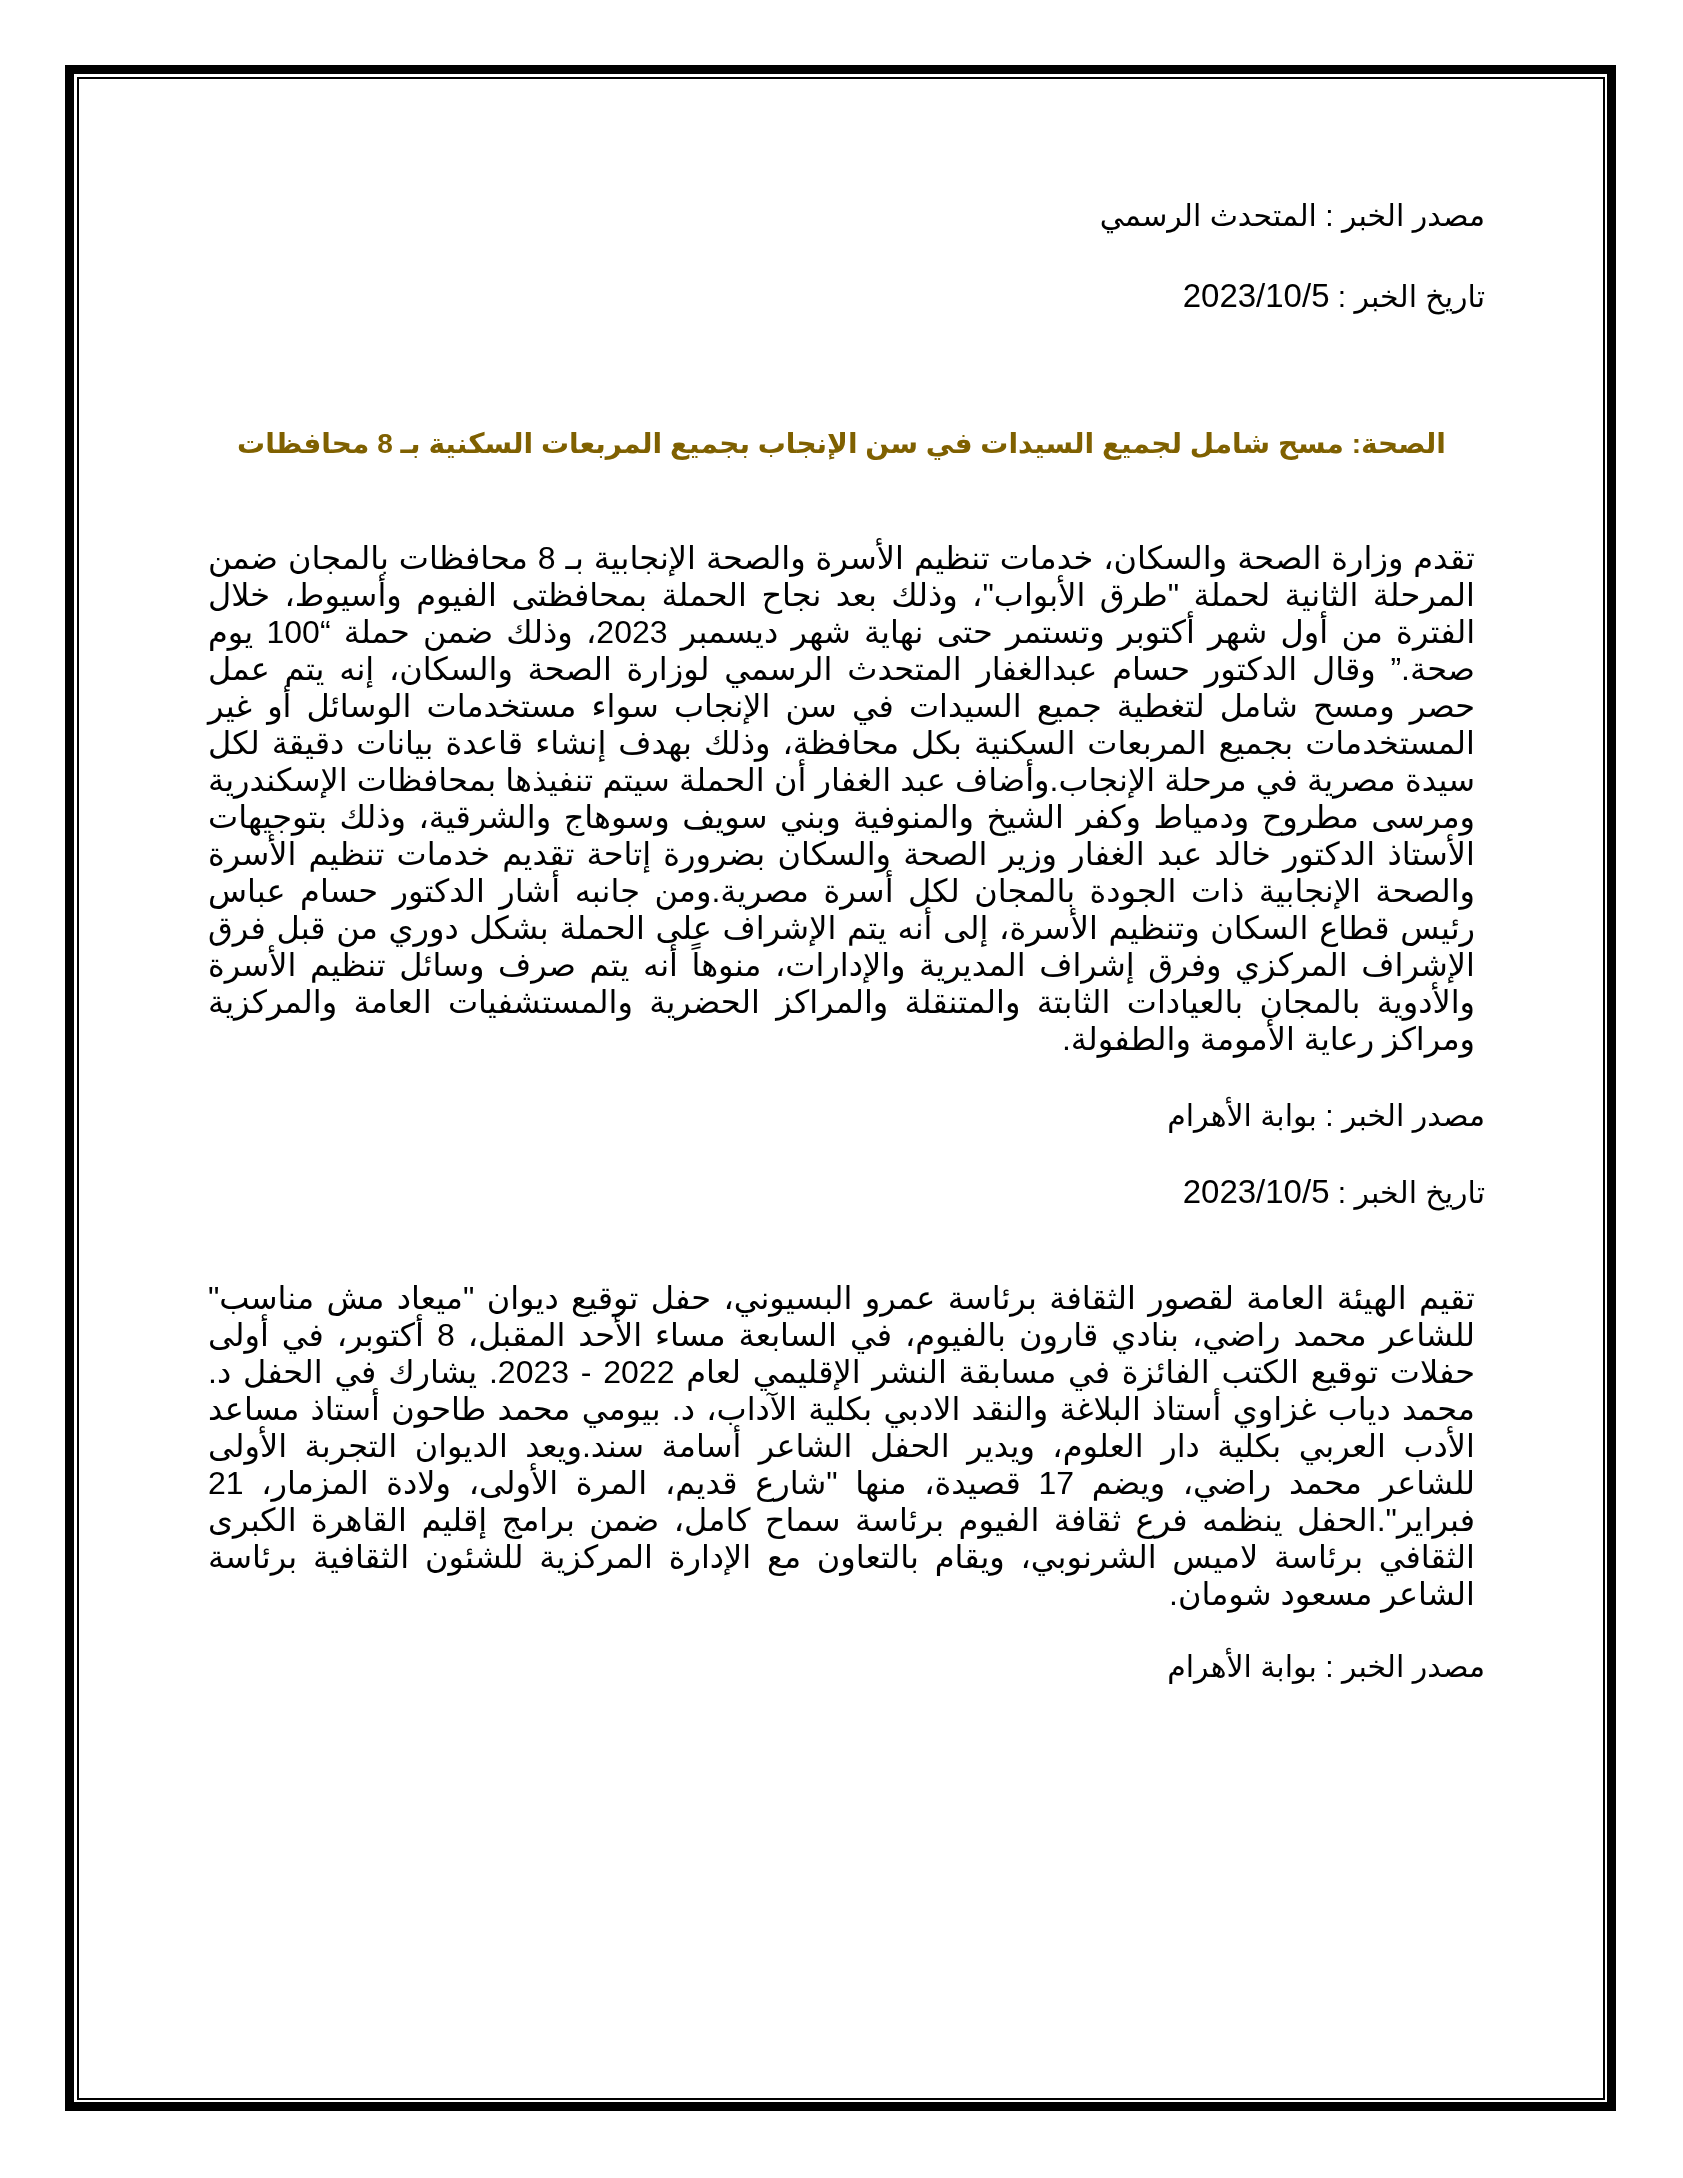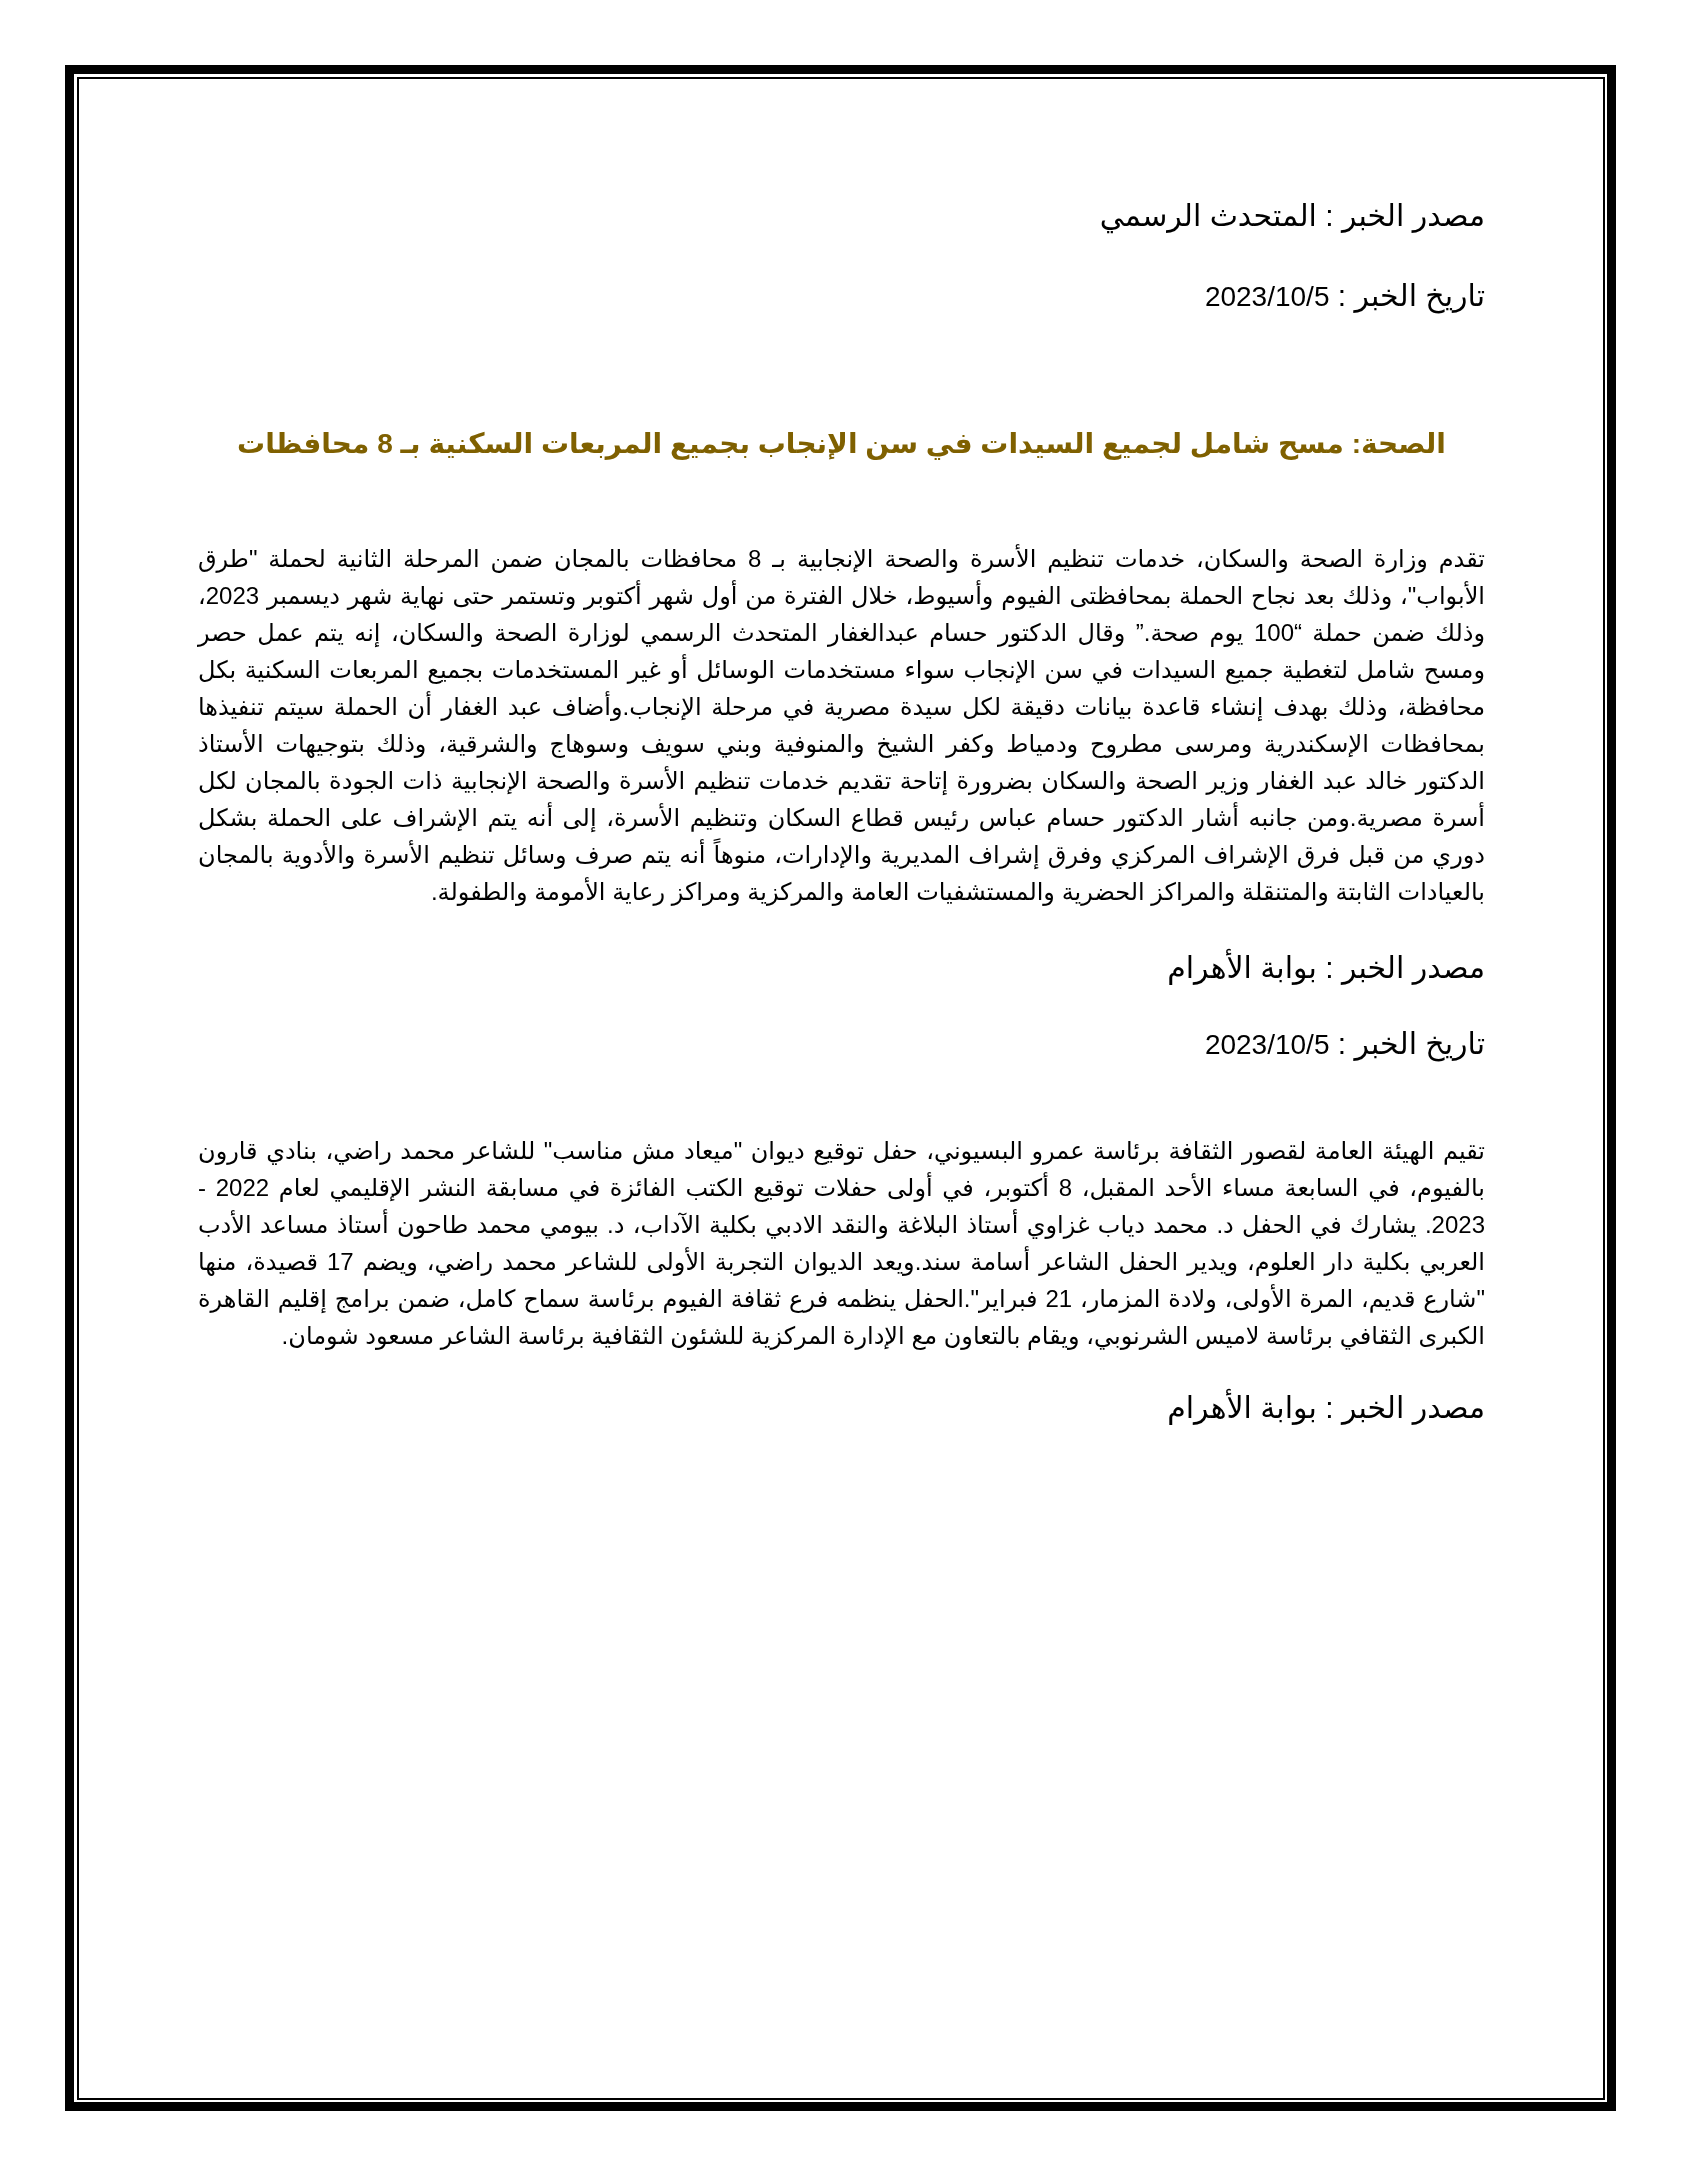--- a/index.html
+++ b/index.html
@@ -44,41 +44,41 @@
     .meta {
       font-size: 30px;
       line-height: 36px;
       margin: 0;
       unicode-bidi: plaintext;
     }
     .meta-label, .meta-sep, .meta-value {
       display: inline;
     }
     .meta-date-value {
-      font-size: 28px;
+      font-size: 33px;
     }
     .meta-source { margin-top: 0; }
     .meta-date { margin-top: 44px; }
     .headline {
       color: #7f6000;
       font-weight: bold;
       font-size: 28px;
       line-height: 51px;
       text-align: center;
       margin: 0;
       padding: 0 4px;
     }
     .article-1 .headline { margin-top: 103px; }
     .article-2 .headline { margin-top: 44px; }
     .body-text {
-      font-size: 24px;
+      font-size: 32px;
       line-height: 37px;
       text-align: justify;
       text-align-last: right;
-      margin: 0;
+      margin: 10px;
     }
     .article-1 .body-text { margin-top: 71px; }
     .article-2 .body-text { margin-top: 69px; }
     .article-1 .article-source { margin-top: 40px; }
     .article-2 .article-source { margin-top: 36px; }
     .article-1 .article-date { margin-top: 40px; }
   </style>
 </head>
 <body>
 

